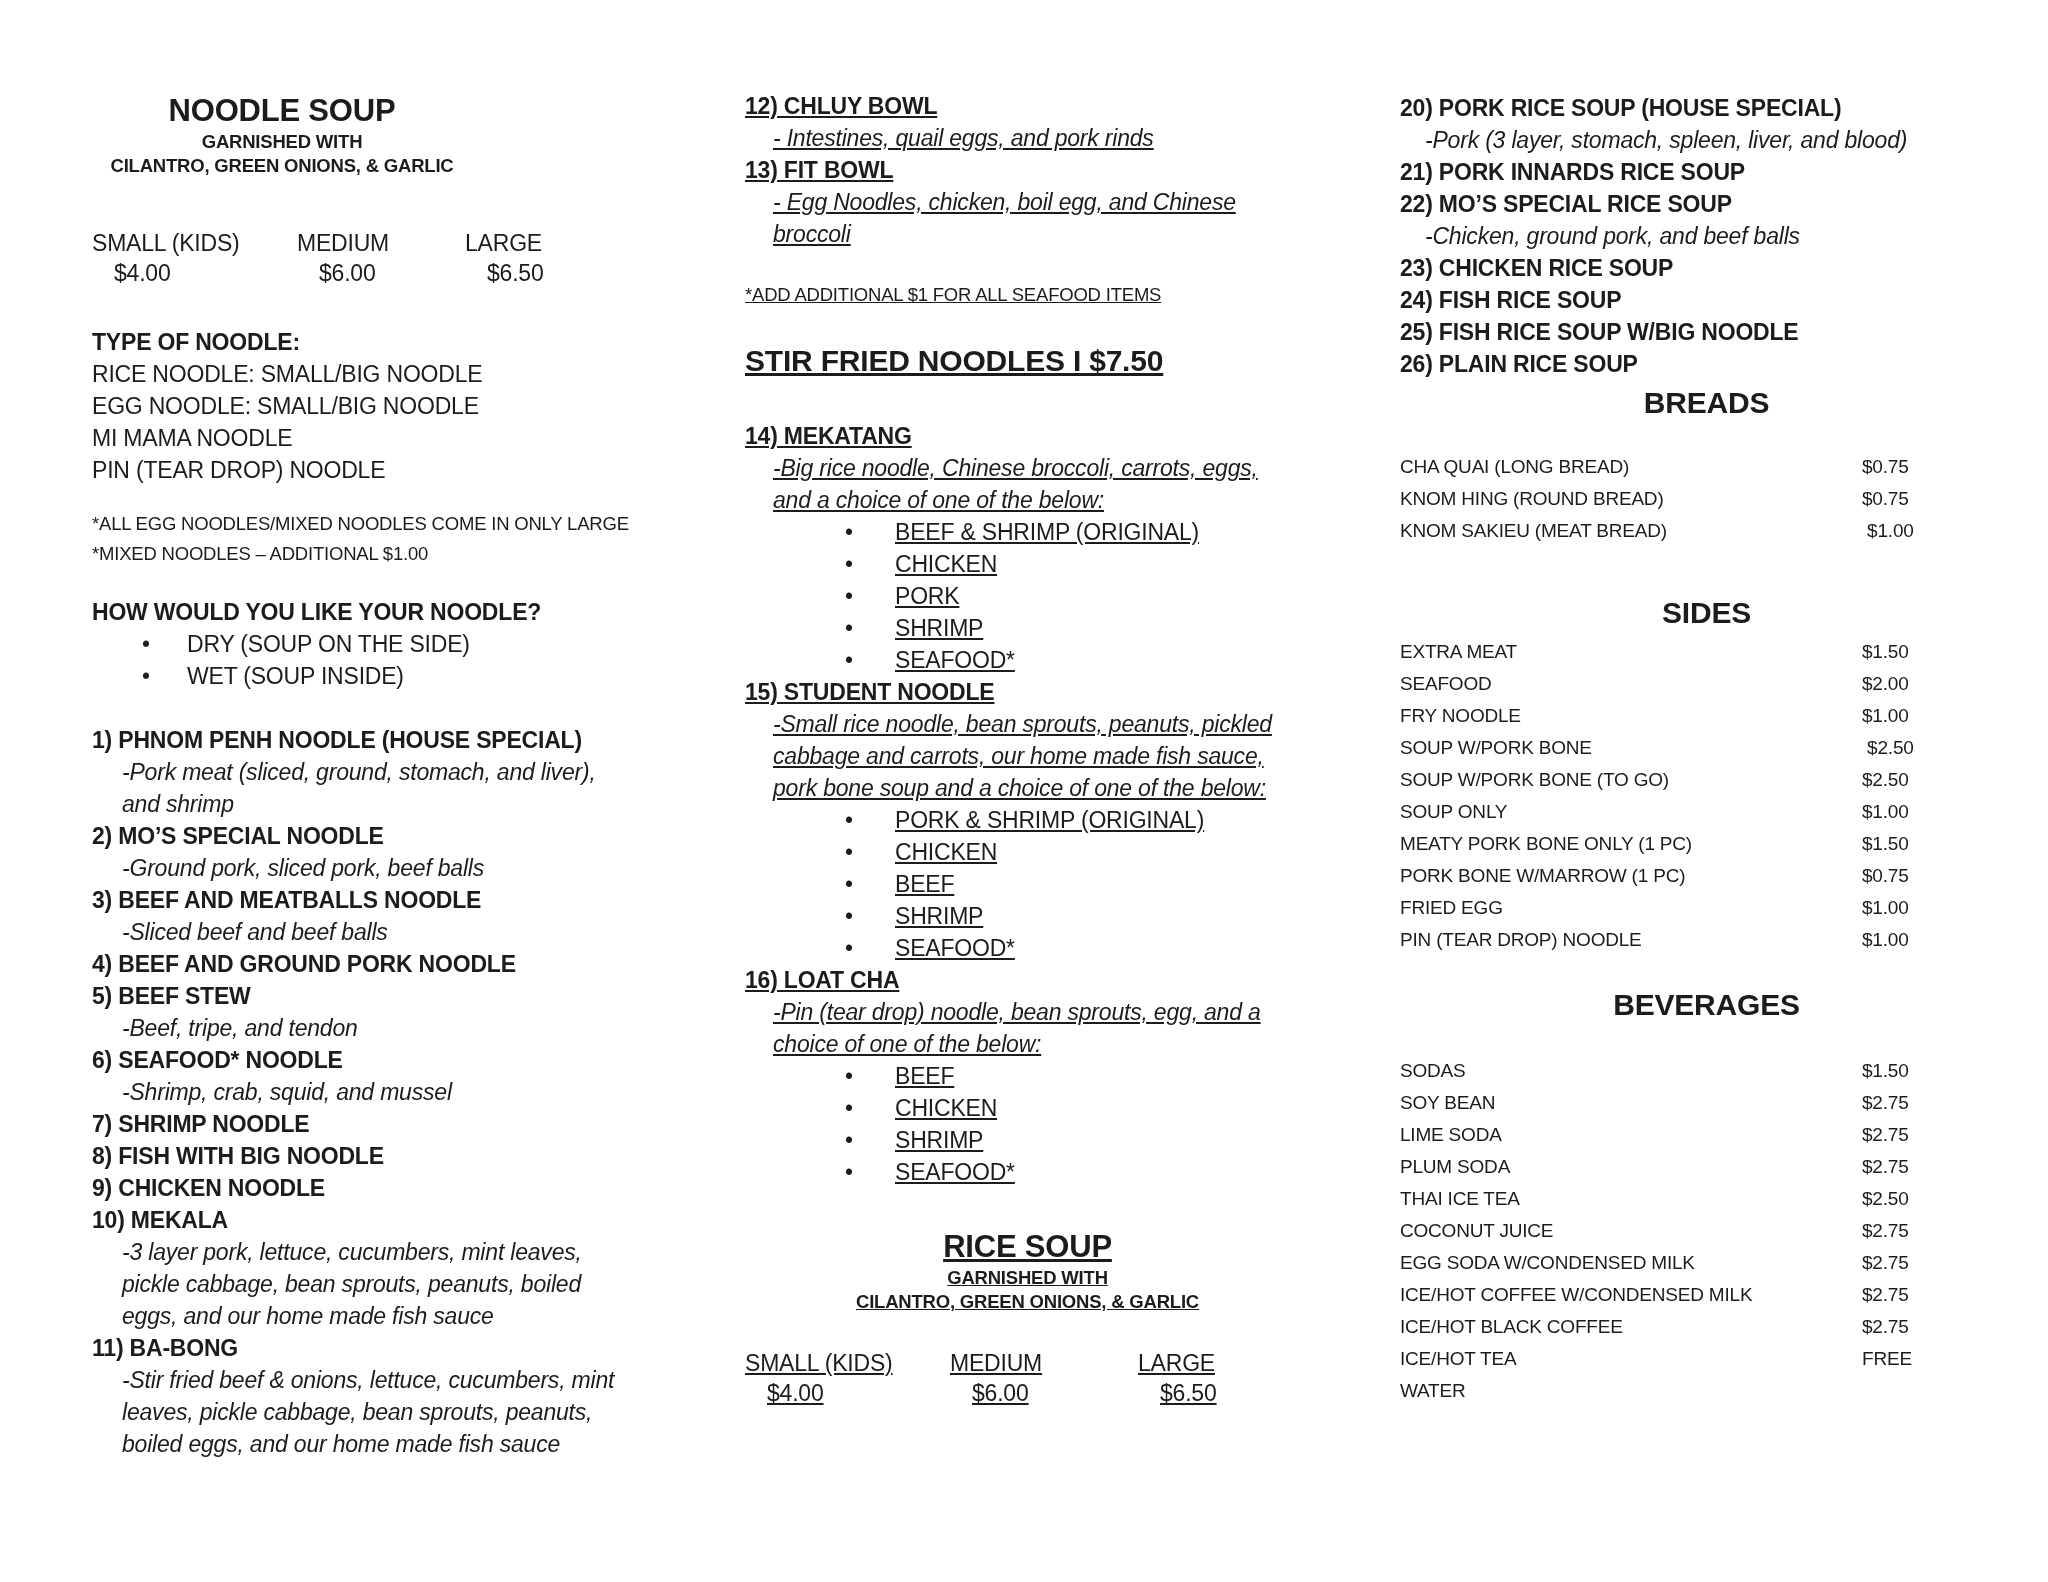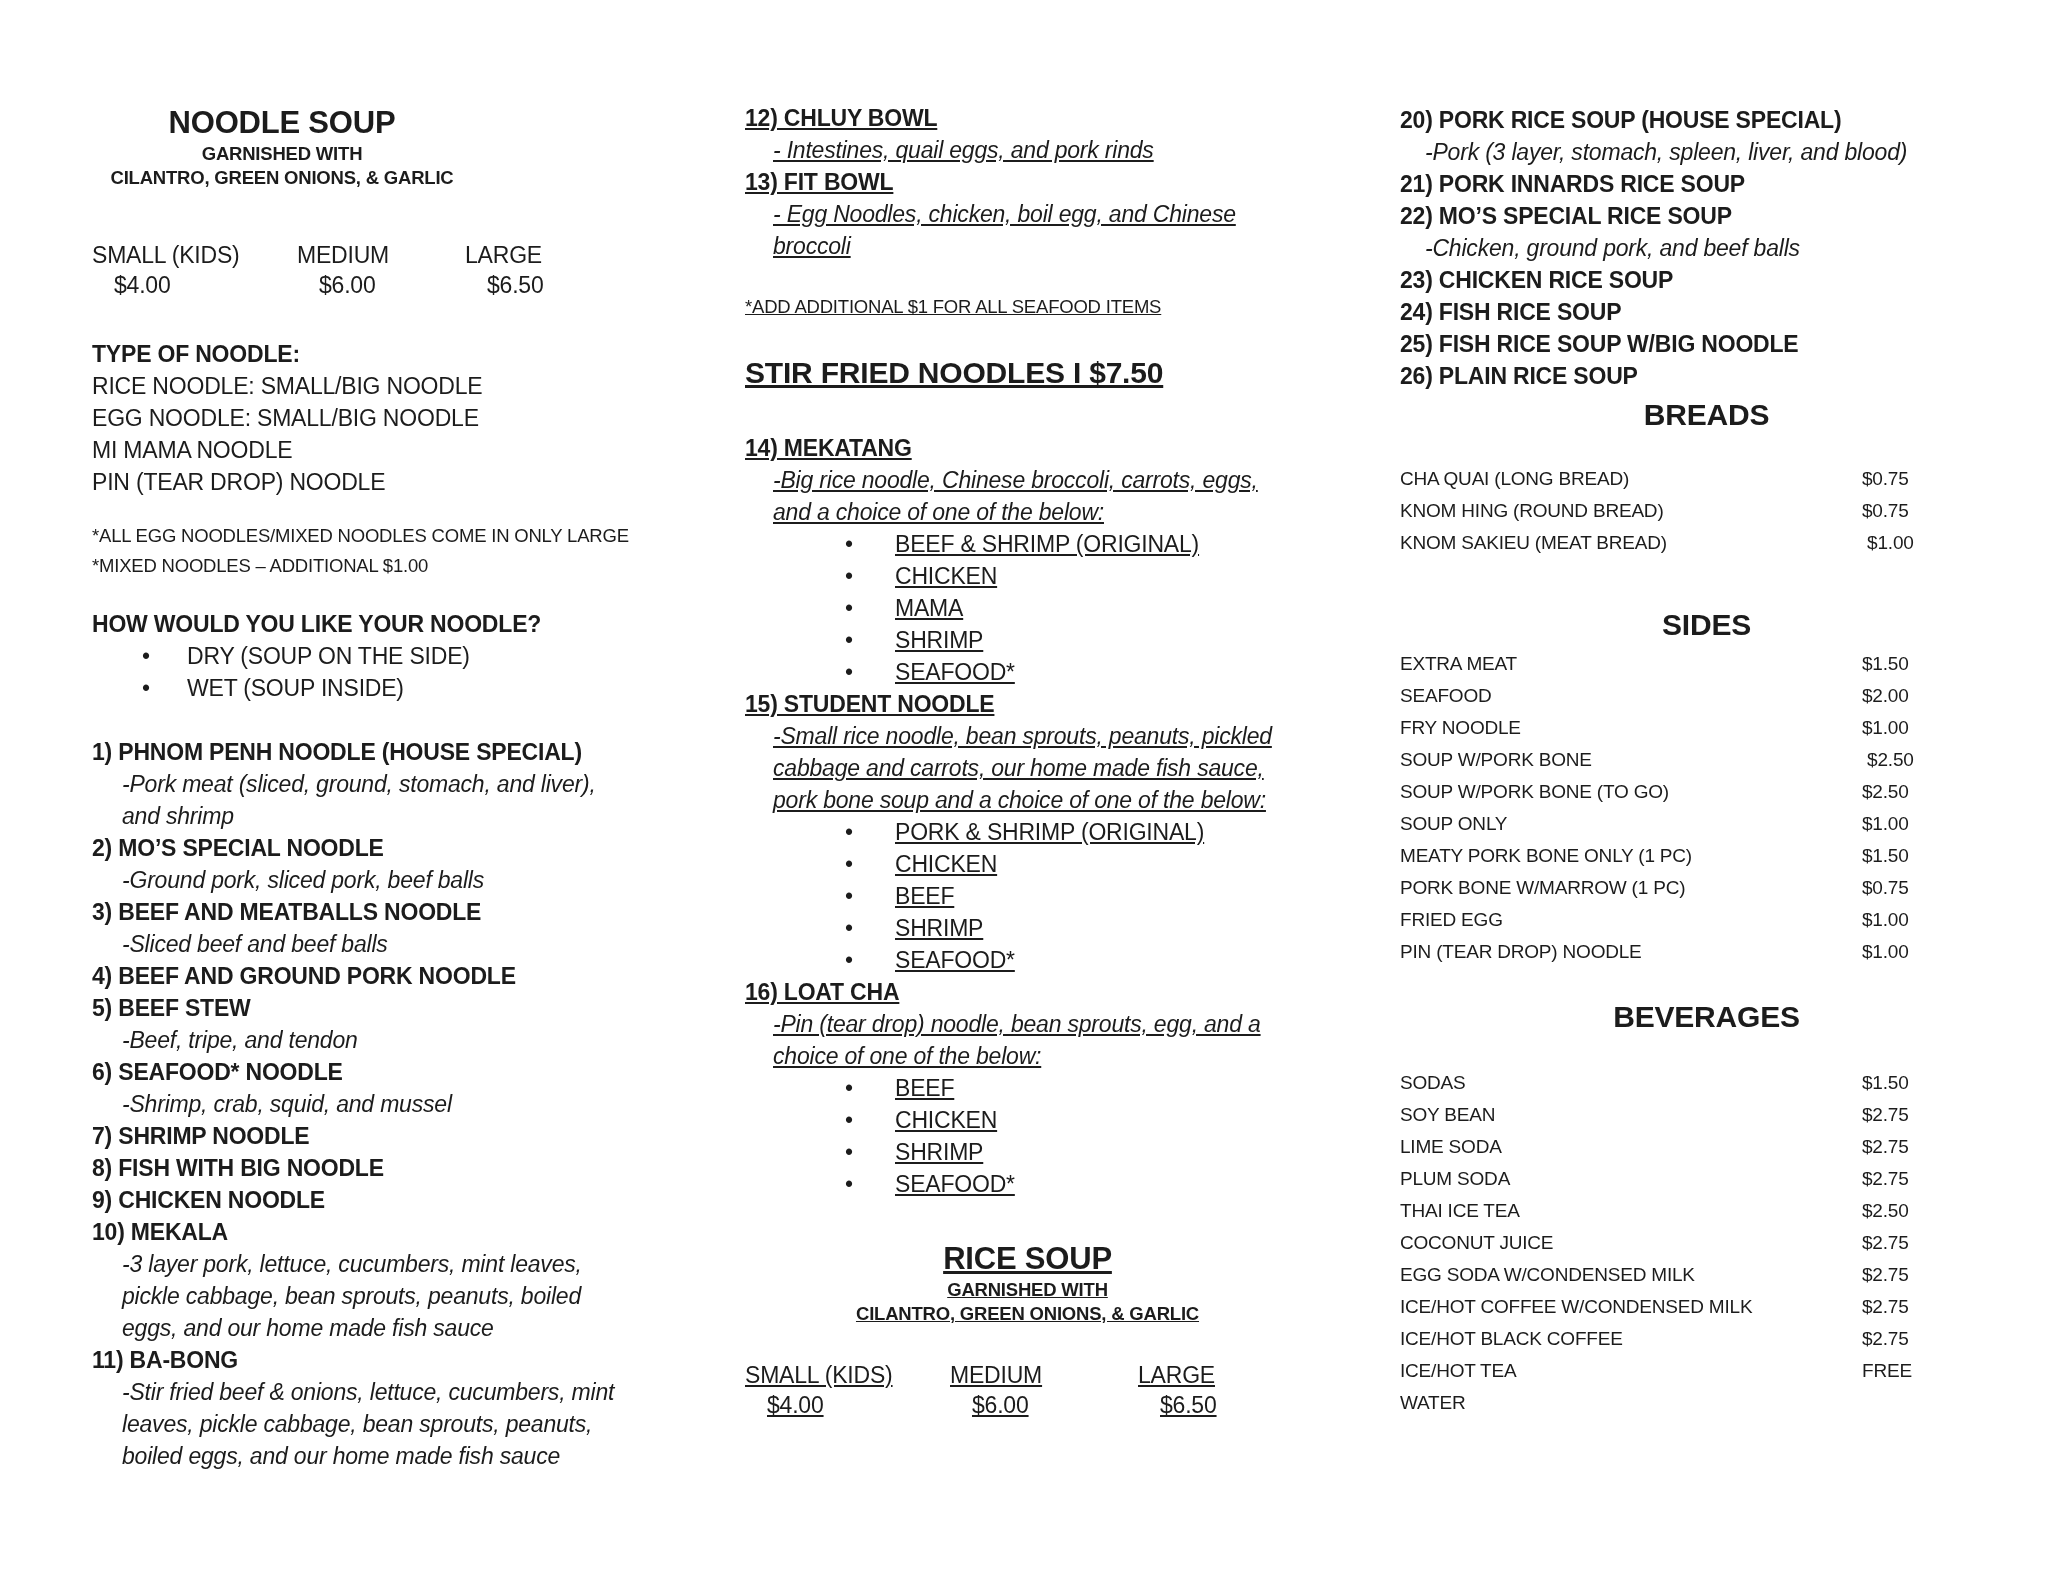--- a/index.html
+++ b/index.html
@@ -2,21 +2,21 @@
 <html><head>
 <meta charset="utf-8">
 <style>
   html,body { margin:0; padding:0; }
   body { background:#ffffff; }
   .page {
     position:relative; width:2048px; height:1582px; background:#ffffff;
     font-family:"Liberation Sans", sans-serif; color:#1c1c1c;
     letter-spacing:-0.2px; overflow:hidden;
   }
-  .col { position:absolute; top:12px; }
+  .col { position:absolute; top:0; }
   .col-left  { left:92px;  width:472px; }
   .col-mid   { left:745px; width:575px;text-decoration:underline; }
   .col-right { left:1400px; width:545px; }
 
   .col *, .col { white-space:nowrap; }
 
   
   .col-header { width:380px; text-align:center; }
   .col-header.rice { width:565px; margin-top:40px; }
   .col-header h1 { margin:0; font-size:31px; line-height:38px; font-weight:bold; }
@@ -170,21 +170,21 @@
     <div class="note-line seafood-note">*ADD ADDITIONAL $1 FOR ALL SEAFOOD ITEMS</div>
 
     <h2 class="mid-header">STIR FRIED NOODLES I $7.50</h2>
 
     <div class="items-mid" id="mid-items">
         <div class="item-title">14) MEKATANG</div>
         <div class="item-desc desc-mid">-Big rice noodle, Chinese broccoli, carrots, eggs,</div>
         <div class="item-desc desc-mid">and a choice of one of the below:</div>
         <div class="bullet bullet-mid"><span class="dot"></span><span class="opt-text">BEEF &amp; SHRIMP (ORIGINAL)</span></div>
         <div class="bullet bullet-mid"><span class="dot"></span><span class="opt-text">CHICKEN</span></div>
-        <div class="bullet bullet-mid"><span class="dot"></span><span class="opt-text">MAMA</span></div>
+        <div class="bullet bullet-mid"><span class="dot"></span><span class="opt-text">PORK</span></div>
         <div class="bullet bullet-mid"><span class="dot"></span><span class="opt-text">SHRIMP</span></div>
         <div class="bullet bullet-mid"><span class="dot"></span><span class="opt-text">SEAFOOD*</span></div>
         <div class="item-title">15) STUDENT NOODLE</div>
         <div class="item-desc desc-mid">-Small rice noodle, bean sprouts, peanuts, pickled</div>
         <div class="item-desc desc-mid">cabbage and carrots, our home made fish sauce,</div>
         <div class="item-desc desc-mid">pork bone soup and a choice of one of the below:</div>
         <div class="bullet bullet-mid"><span class="dot"></span><span class="opt-text">PORK &amp; SHRIMP (ORIGINAL)</span></div>
         <div class="bullet bullet-mid"><span class="dot"></span><span class="opt-text">CHICKEN</span></div>
         <div class="bullet bullet-mid"><span class="dot"></span><span class="opt-text">BEEF</span></div>
         <div class="bullet bullet-mid"><span class="dot"></span><span class="opt-text">SHRIMP</span></div>

